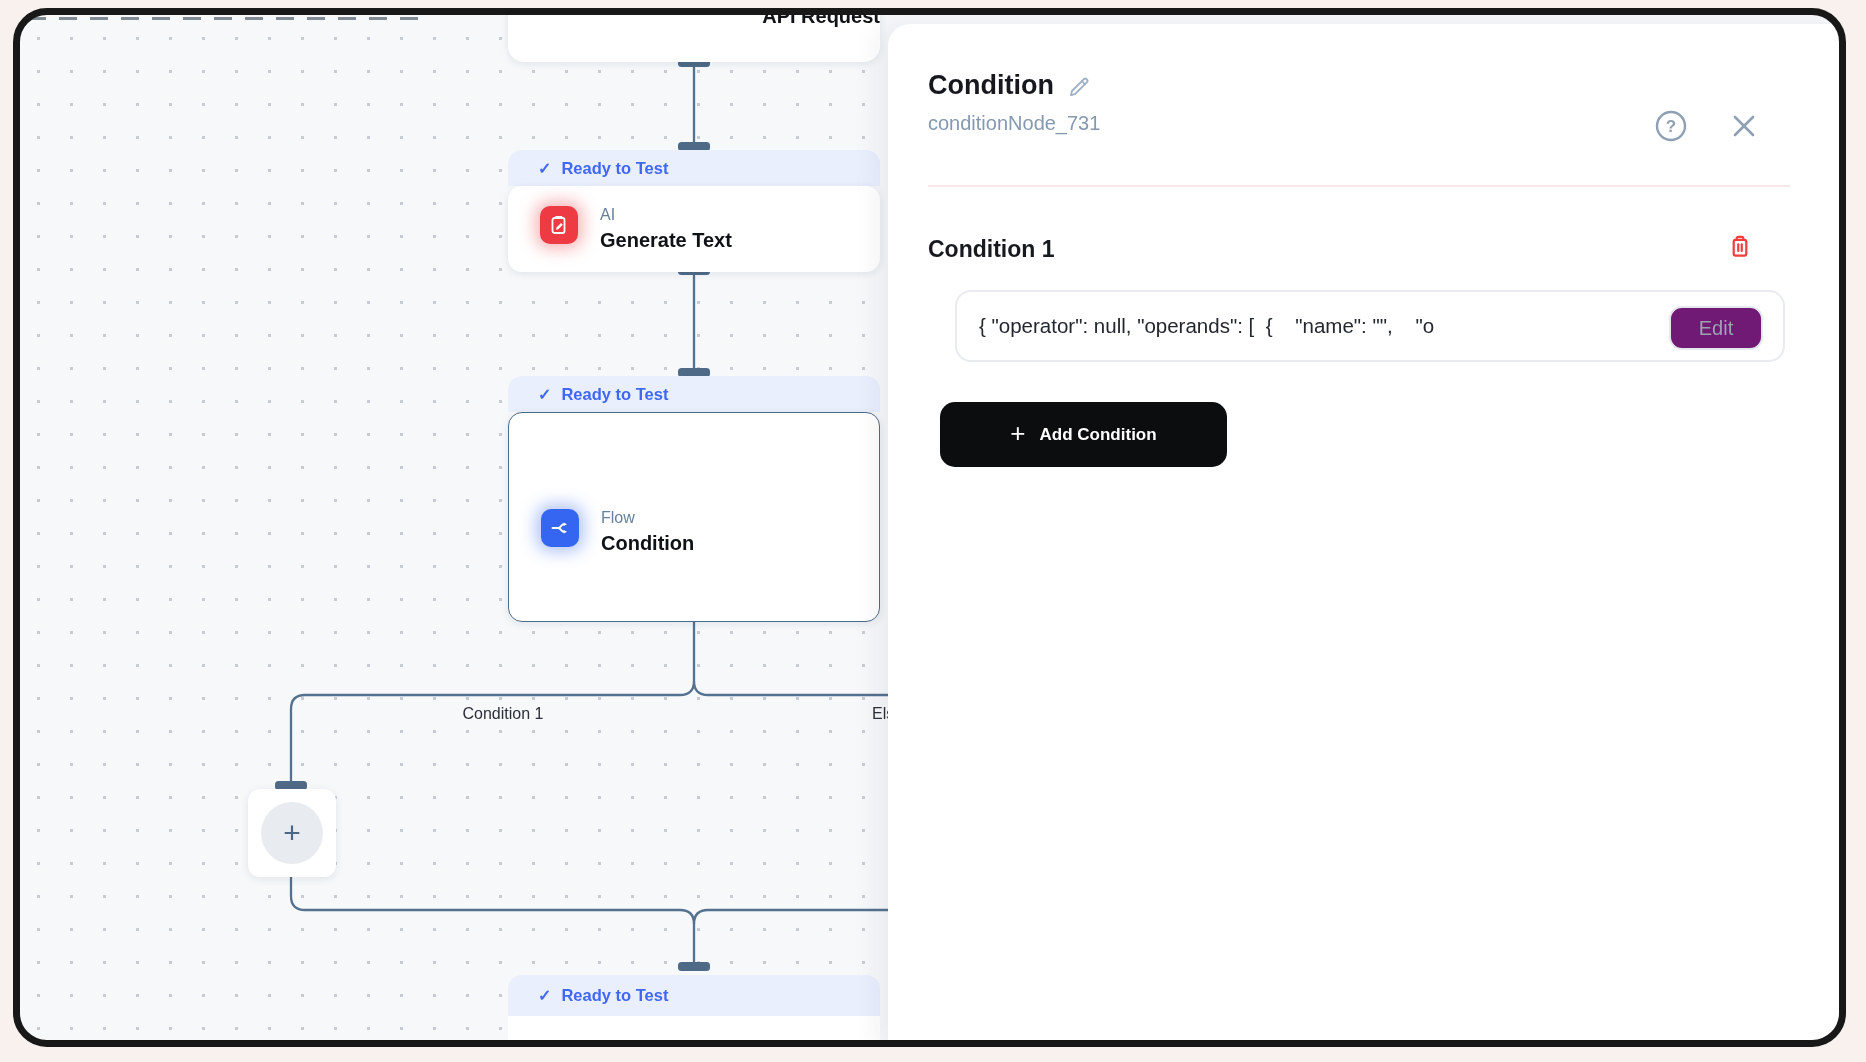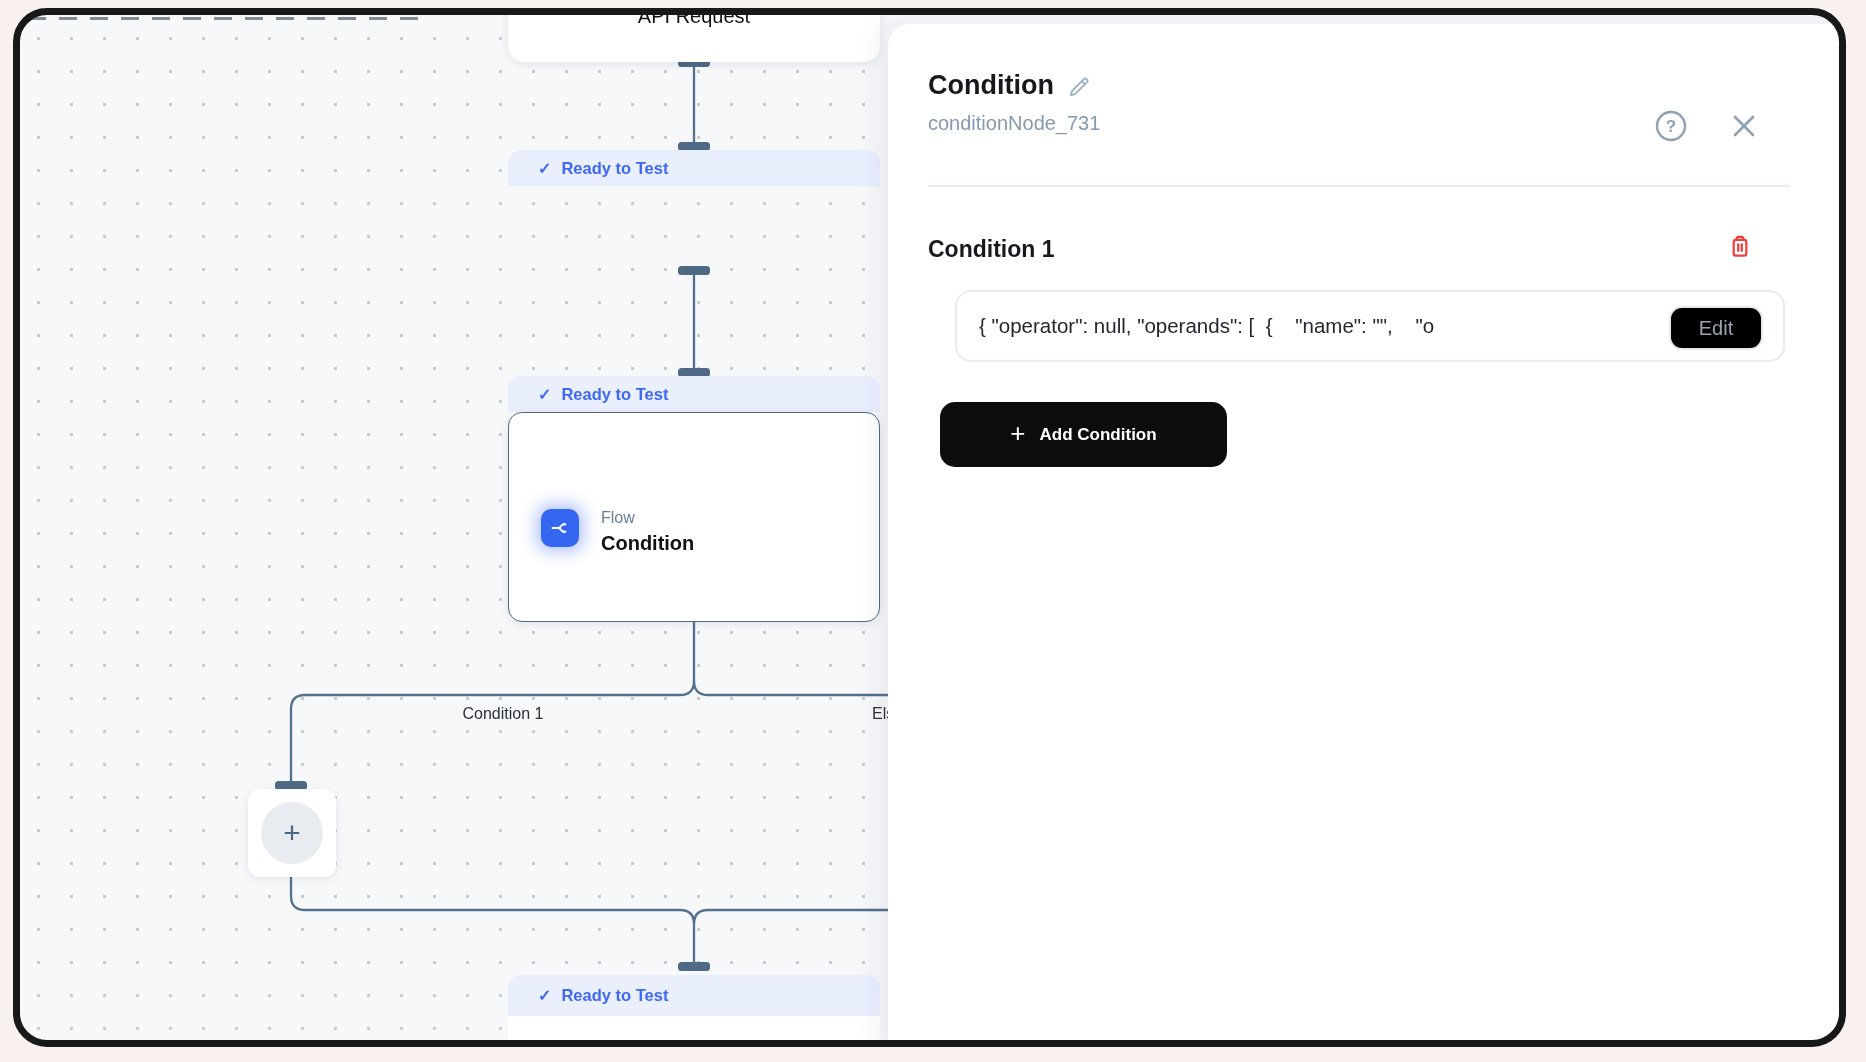--- a/index.html
+++ b/index.html
@@ -31,22 +31,22 @@
   .badge .chk { font-size:16px; color:#3f68f6; }
 
   .node-icon { position:absolute; left:32px; width:38px; height:38px; border-radius:10px;
                display:flex; align-items:center; justify-content:center; }
   .node-icon.red  { background:#ee3b43; box-shadow:0 0 16px 5px rgba(238,62,70,.38); }
   .node-icon.blue { background:#3566f2; box-shadow:0 0 16px 5px rgba(53,102,242,.38); }
   .node-cat   { position:absolute; left:92px; font-size:16px; color:#66809d; }
   .node-title { position:absolute; left:92px; font-size:20px; font-weight:600; color:#0f1216; }
 
   .api-card { left:495px; top:-36px; width:372px; height:90px; border-radius:16px; }
-  .api-title { position:absolute; left:0; right:0; bottom:34px; text-align:center;
-               font-size:20px; font-weight:400; color:#0f1216; }
+  .api-title { position:absolute; left:0; right:0; bottom:34px; text-align:right;
+               font-size:20px; font-weight:700; color:#0f1216; }
 
   .gen-badge { left:495px; top:142px; width:372px; height:36px; }
   .gen-card  { left:495px; top:178px; width:372px; height:86px; }
 
   .cond-badge { left:495px; top:368px; width:372px; height:36px; }
   .cond-card  { left:495px; top:404px; width:372px; height:210px; border:1.5px solid #4f6b89; }
 
   .plus-card { left:235px; top:781px; width:88px; height:88px; border-radius:12px;
                display:flex; align-items:center; justify-content:center; }
   .plus-circle { width:62px; height:62px; border-radius:50%; background:#e8ebf0;
@@ -69,21 +69,21 @@
   .panel-divider { position:absolute; left:40px; top:161px; width:862px; height:2px; background:#f4e9e6; }
 
   .section-heading { position:absolute; left:40px; top:212px; font-size:23px; font-weight:600; color:#17191e; }
   .trash-icon { position:absolute; left:838px; top:208px; width:28px; height:28px; cursor:pointer; }
 
   .json-field { position:absolute; left:67px; top:266px; width:830px; height:72px;
                 border:2px solid #e9ebf0; border-radius:16px; background:#fff;
                 display:flex; align-items:center; overflow:hidden; }
   .json-text { padding-left:22px; font-size:20.5px; color:#23272e; white-space:pre; }
   .edit-btn { position:absolute; left:781px; top:282px; width:94px; height:44px;
-              border:2px solid #e4e7ec; border-radius:13px; background:#000000;
+              border:2px solid #e4e7ec; border-radius:13px; background:#701a75;
               box-shadow:0 0 0 5px #fff; display:flex; align-items:center; justify-content:center;
               font-size:20px; color:#9aa3ae; cursor:pointer; }
 
   .add-btn { position:absolute; left:52px; top:378px; width:287px; height:65px;
              background:#0c0d0f; border-radius:15px; color:#fff; cursor:pointer;
              display:flex; align-items:center; justify-content:center; gap:14px; }
   .add-btn .plus { font-size:26px; font-weight:400; margin-top:-2px; }
   .add-btn .lbl  { font-size:17px; font-weight:700; }
 </style>
 </head>
@@ -119,20 +119,31 @@
     <div class="edge-label" style="left:859px; top:697px;">Else</div>
 
     <div class="card api-card">
       <div class="api-title">API Request</div>
     </div>
 
     <div class="badge gen-badge">
       <span class="chk">✓</span>
       <span>Ready to Test</span>
     </div>
+    <div class="card gen-card">
+      <div class="node-icon red" style="top:20px;">
+        <svg width="24" height="24" viewBox="0 0 24 24" fill="none" stroke="#fff" stroke-width="1.8" stroke-linecap="round" stroke-linejoin="round">
+          <rect x="5.5" y="5" width="12" height="15" rx="2"></rect>
+          <path d="M9 5 V3.8 h5.5 V5"></path>
+          <path d="M9.5 14.5 l4.5-4.5 1.8 1.8 -4.5 4.5 -2.3 .5 z" fill="#fff" stroke="none"></path>
+        </svg>
+      </div>
+      <div class="node-cat" style="top:20px;">AI</div>
+      <div class="node-title" style="top:43px;">Generate Text</div>
+    </div>
 
     <div class="badge cond-badge">
       <span class="chk">✓</span>
       <span>Ready to Test</span>
     </div>
     <div class="card cond-card">
       <div class="node-icon blue" style="top:96px;">
         <svg width="24" height="24" viewBox="0 0 24 24" fill="none" stroke="#fff" stroke-width="1.9" stroke-linecap="round" stroke-linejoin="round">
           <path d="M4.5 12 h5.5"></path>
           <path d="M10 12 C 13 12 13 8.3 15.8 8.3"></path>

